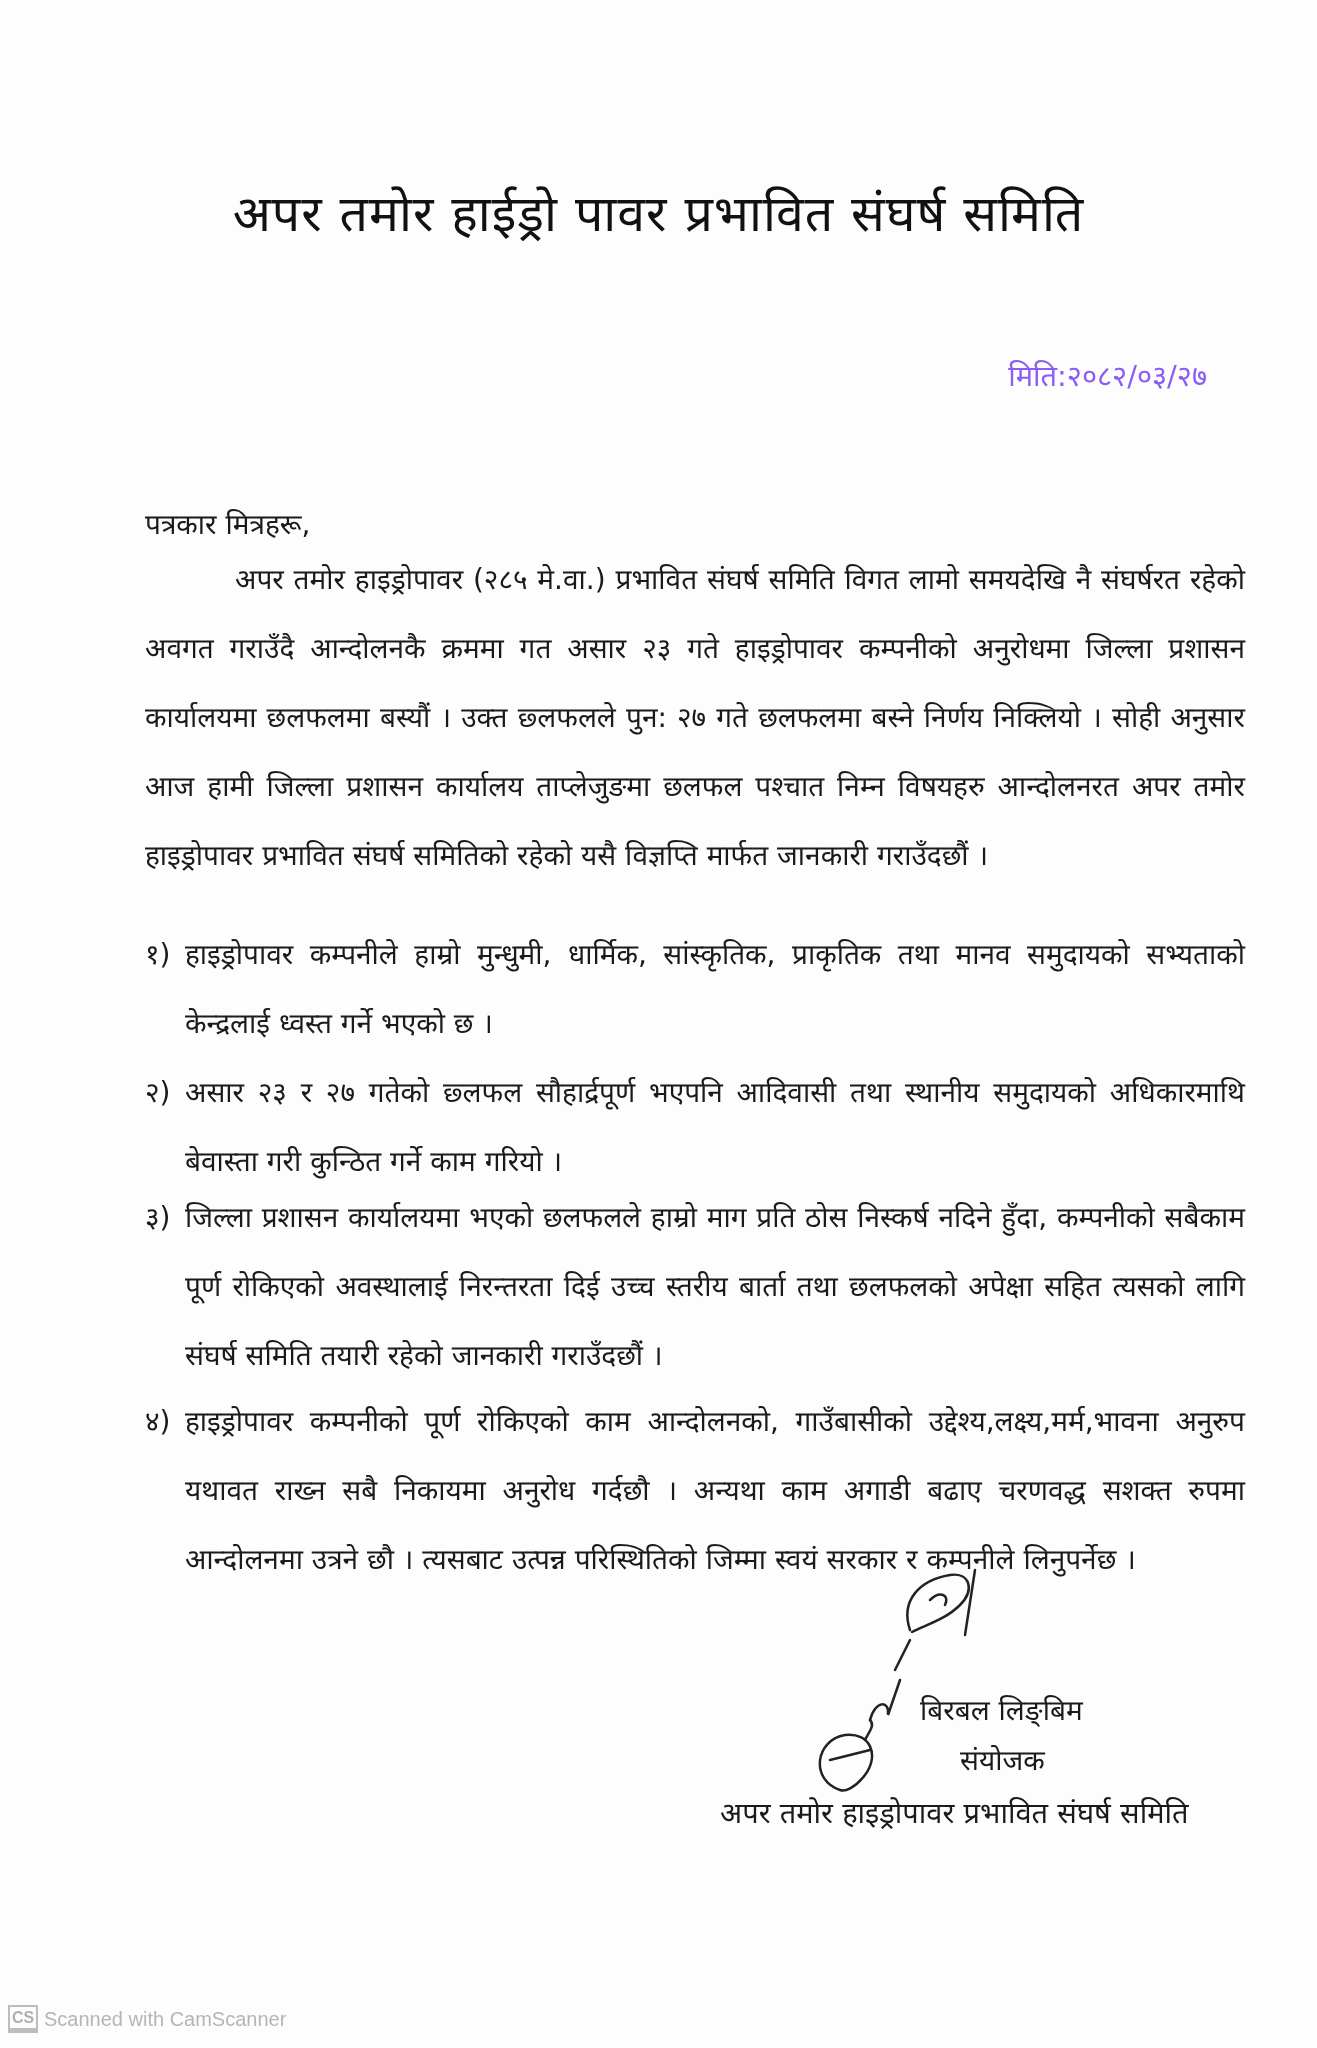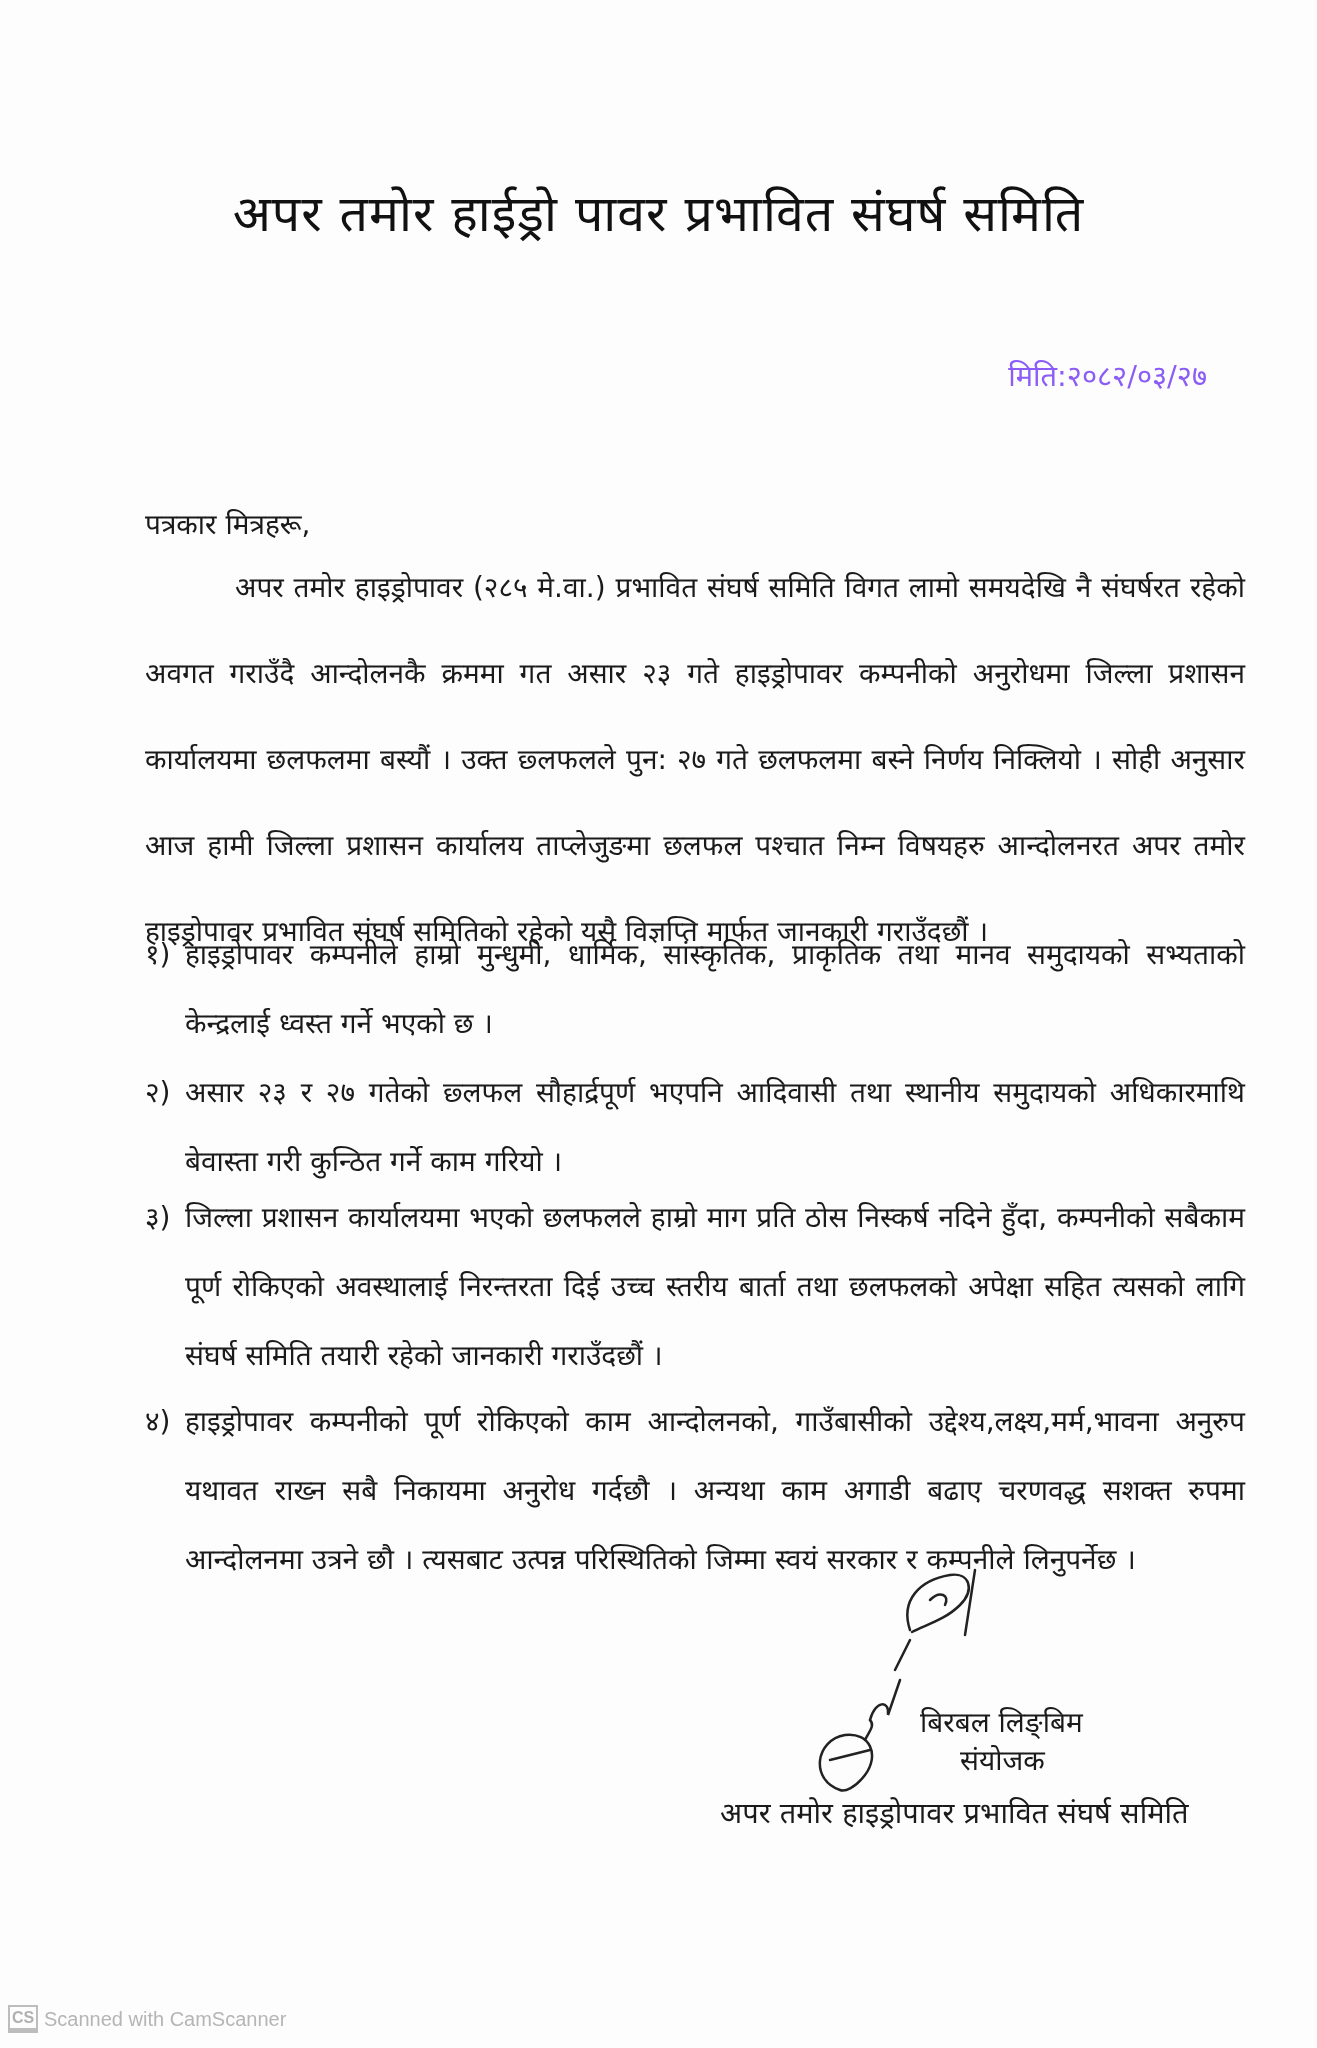--- a/index.html
+++ b/index.html
@@ -18,35 +18,35 @@
     position:absolute; left:0; width:1317px; top:285px; text-align:center;
     font-size:30px; color:#151515;
   }
   .date {
     position:absolute; right:110px; top:355px; font-size:29px; color:#8b5cf6;
   }
   .salutation {
     position:absolute; left:145px; top:478px; font-size:28px;margin-top:26px;
   }
   .body-text {
-    position:absolute; left:145px; width:1100px; font-size:28px; line-height:86px;
+    position:absolute; left:145px; width:1100px; font-size:28px; line-height:69px;
     text-align:justify; text-align-last:left;
   }
   .para { top:545px; text-indent:90px; }
   .item {
     position:absolute; left:145px; width:1100px; font-size:28px; line-height:69px;
     text-align:justify;
   }
   .item .num { position:absolute; left:0; top:0; }
   .item .txt { display:block; padding-left:40px; }
   .item1 { top:920px; }
   .item2 { top:1058px; }
   .item3 { top:1183px; }
   .item4 { top:1387px; }
-  .sign-name { position:absolute; left:920px; top:1690px; font-size:28px;margin-top:12px; }
+  .sign-name { position:absolute; left:920px; top:1690px; font-size:28px; }
   .sign-role { position:absolute; left:960px; top:1740px; font-size:28px; }
   .sign-org { position:absolute; left:720px; top:1792px; font-size:29px; }
   .signature { position:absolute; left:800px; top:1560px; width:220px; height:260px; }
   .footer {
     position:absolute; left:8px; top:2005px; display:flex; align-items:center; gap:6px;
     color:#b5b5b5; font-family:"Liberation Sans", sans-serif; font-size:20px;
   }
   .cs-logo {
     width:30px; height:28px; border:2px solid #bdbdbd; border-bottom-width:5px;
     font-weight:bold; font-size:16px; color:#b0b0b0;

